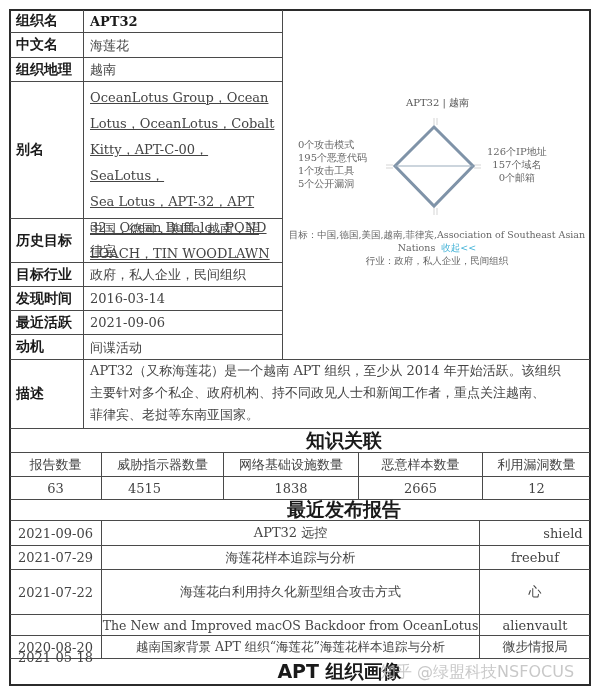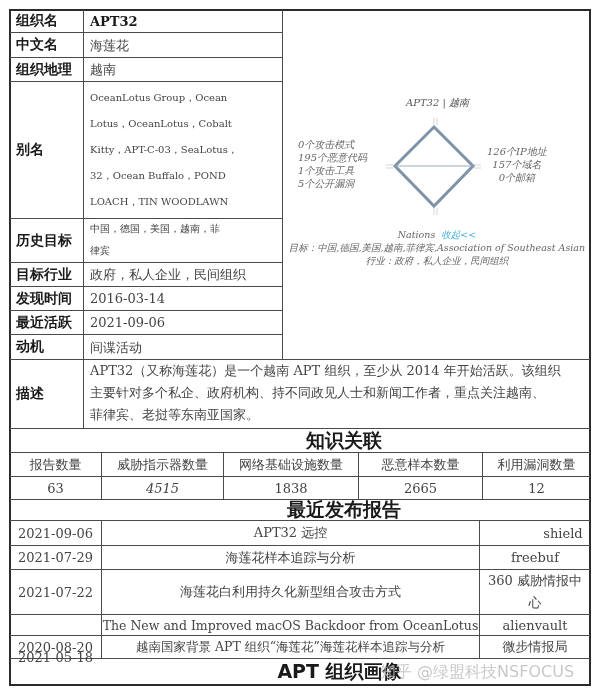--- a/index.html
+++ b/index.html
@@ -6,26 +6,26 @@
   body { width: 600px; height: 695px; position: relative; overflow: hidden;
          font-family: "DejaVu Serif", "Liberation Serif", serif; color: #2a2a2a; }
   .abs { position: absolute; box-sizing: border-box; }
   .frame { left: 9px; top: 9px; width: 582px; height: 677px; border: 2px solid #2b2b2b; }
   .hline { position: absolute; height: 1px; background: #4a4a4a; }
   .vline { position: absolute; width: 1px; background: #4a4a4a; }
   .lbl { position: absolute; font-family: "DejaVu Sans", "Liberation Sans", sans-serif;
          font-weight: bold; font-size: 14px; color: #1a1a1a; display: flex; align-items: center; }
   .val { position: absolute; font-size: 13px; color: #444; display: flex; align-items: center; line-height: 23px; }
   .val.bold { font-weight: bold; color: #1a1a1a; }
-  .alias { position: absolute; font-size: 10px; color: #444; line-height: 26px; }
+  .alias { position: absolute; font-size: 13px; color: #444; line-height: 26px; text-decoration: underline; }
   .center { position: absolute; display: flex; align-items: center; justify-content: center; text-align: center; }
   .sect { font-family: "DejaVu Sans", "Liberation Sans", sans-serif; font-weight: bold; font-size: 19px; color: #1a1a1a; margin-left: 44px; }
   .cell { font-size: 13px; color: #444; }
   .desc { position: absolute; font-size: 13px; color: #444; line-height: 22px; }
-  .panel-text { position: absolute; font-size: 10px; color: #666; line-height: 13px; white-space: nowrap; font-style: italic; }
+  .panel-text { position: absolute; font-size: 10px; color: #666; line-height: 13px; white-space: nowrap; }
   .watermark { position: absolute; font-family: "DejaVu Sans", "Liberation Sans", sans-serif;
                font-size: 16px; color: rgba(190,190,190,0.85); white-space: nowrap; }
   .link { color: #3fb1d6; }
 </style>
 </head>
 <body>
 
 <div class="abs frame"></div>
 
 <div class="vline" style="left:83px; top:10px; height:349px;"></div>
@@ -68,21 +68,22 @@
 <div class="lbl" style="left:16px; top:33px; height:24px;">中文名</div>
 <div class="val" style="left:90px; top:33px; height:24px;">海莲花</div>
 
 <div class="lbl" style="left:16px; top:58px; height:23px;">组织地理</div>
 <div class="val" style="left:90px; top:58px; height:23px;">越南</div>
 
 <div class="lbl" style="left:16px; top:82px; height:136px;">别名</div>
 <div class="alias" style="left:90px; top:85px; width:190px;">
   <div>OceanLotus Group，Ocean</div>
   <div>Lotus，OceanLotus，Cobalt</div>
-  <div>Kitty，APT-C-03，SeaLotus，</div>
+  <div>Kitty，APT-C-00，SeaLotus，</div>
+  <div>Sea Lotus，APT-32，APT</div>
   <div>32，Ocean Buffalo，POND</div>
   <div>LOACH，TIN WOODLAWN</div>
 </div>
 
 <div class="lbl" style="left:16px; top:219px; height:43px;">历史目标</div>
 <div class="alias" style="left:90px; top:218px; width:190px; line-height:22px;">
   <div>中国，德国，美国，越南，菲</div>
   <div>律宾</div>
 </div>
 
@@ -116,60 +117,59 @@
   <div>195个恶意代码</div>
   <div>1个攻击工具</div>
   <div>5个公开漏洞</div>
 </div>
 <div class="panel-text" style="left:487px; top:145px;text-align:center;">
   <div>126个IP地址</div>
   <div>157个域名</div>
   <div>0个邮箱</div>
 </div>
 <div class="panel-text" style="left:284px; top:228px; width:306px; text-align:center; font-size:9.5px;">
+  <div>目标：中国,德国,美国,越南,菲律宾,Association of Southeast Asian</div>
   <div><span>Nations</span>&nbsp;&nbsp;<span class="link">收起&lt;&lt;</span></div>
-  <div>目标：中国,德国,美国,越南,菲律宾,Association of Southeast Asian</div>
   <div>行业：政府，私人企业，民间组织</div>
 </div>
 
 <div class="lbl" style="left:16px; top:360px; height:68px;">描述</div>
 <div class="desc" style="left:90px; top:360px; width:498px;">
   <div>APT32（又称海莲花）是一个越南 APT 组织，至少从 2014 年开始活跃。该组织</div>
   <div>主要针对多个私企、政府机构、持不同政见人士和新闻工作者，重点关注越南、</div>
   <div>菲律宾、老挝等东南亚国家。</div>
 </div>
 
 <div class="center sect" style="left:10px; top:429px; width:580px; height:23px;">知识关联</div>
 
 <div class="center cell" style="left:10px; top:453px; width:91px; height:23px;">报告数量</div>
 <div class="center cell" style="left:102px; top:453px; width:121px; height:23px;">威胁指示器数量</div>
 <div class="center cell" style="left:224px; top:453px; width:134px; height:23px;">网络基础设施数量</div>
 <div class="center cell" style="left:359px; top:453px; width:123px; height:23px;">恶意样本数量</div>
 <div class="center cell" style="left:483px; top:453px; width:107px; height:23px;">利用漏洞数量</div>
 
 <div class="center cell" style="left:10px; top:477px; width:91px; height:22px;">63</div>
-<div class="center cell" style="left:102px; top:477px; width:121px; height:22px;font-style:italic;">4515</div>
+<div class="center cell" style="left:84px; top:477px; width:121px; height:22px;">4515</div>
 <div class="center cell" style="left:224px; top:477px; width:134px; height:22px;">1838</div>
 <div class="center cell" style="left:359px; top:477px; width:123px; height:22px;">2665</div>
 <div class="center cell" style="left:483px; top:477px; width:107px; height:22px;">12</div>
 
 <div class="center sect" style="left:10px; top:500px; width:580px; height:20px;">最近发布报告</div>
 
 <div class="center cell" style="left:10px; top:521px; width:91px; height:24px;">2021-09-06</div>
 <div class="center cell" style="left:102px; top:521px; width:377px; height:24px;">APT32 远控</div>
 <div class="center cell" style="left:508px; top:521px; width:110px; height:24px;">shield</div>
 
 <div class="center cell" style="left:10px; top:546px; width:91px; height:23px;">2021-07-29</div>
 <div class="center cell" style="left:102px; top:546px; width:377px; height:23px;">海莲花样本追踪与分析</div>
 <div class="center cell" style="left:480px; top:546px; width:110px; height:23px;">freebuf</div>
 
 <div class="center cell" style="left:10px; top:570px; width:91px; height:44px;">2021-07-22</div>
 <div class="center cell" style="left:102px; top:570px; width:377px; height:44px;">海莲花白利用持久化新型组合攻击方式</div>
 <div class="center cell" style="left:480px; top:570px; width:110px; height:44px; flex-direction:column; line-height:22px;">
-  <div>360 威胁情报中</div>
   <div>心</div>
 </div>
 
 <div class="center cell" style="left:10px; top:615px; width:91px; height:20px;margin-top:32px;">2021-05-18</div>
 <div class="center cell" style="left:102px; top:615px; width:377px; height:20px; font-size:12.5px;">The New and Improved macOS Backdoor from OceanLotus</div>
 <div class="center cell" style="left:480px; top:615px; width:110px; height:20px;">alienvault</div>
 
 <div class="center cell" style="left:10px; top:636px; width:91px; height:22px;">2020-08-20</div>
 <div class="center cell" style="left:102px; top:636px; width:377px; height:22px; font-size:12.5px;">越南国家背景 APT 组织“海莲花”海莲花样本追踪与分析</div>
 <div class="center cell" style="left:480px; top:636px; width:110px; height:22px;">微步情报局</div>

